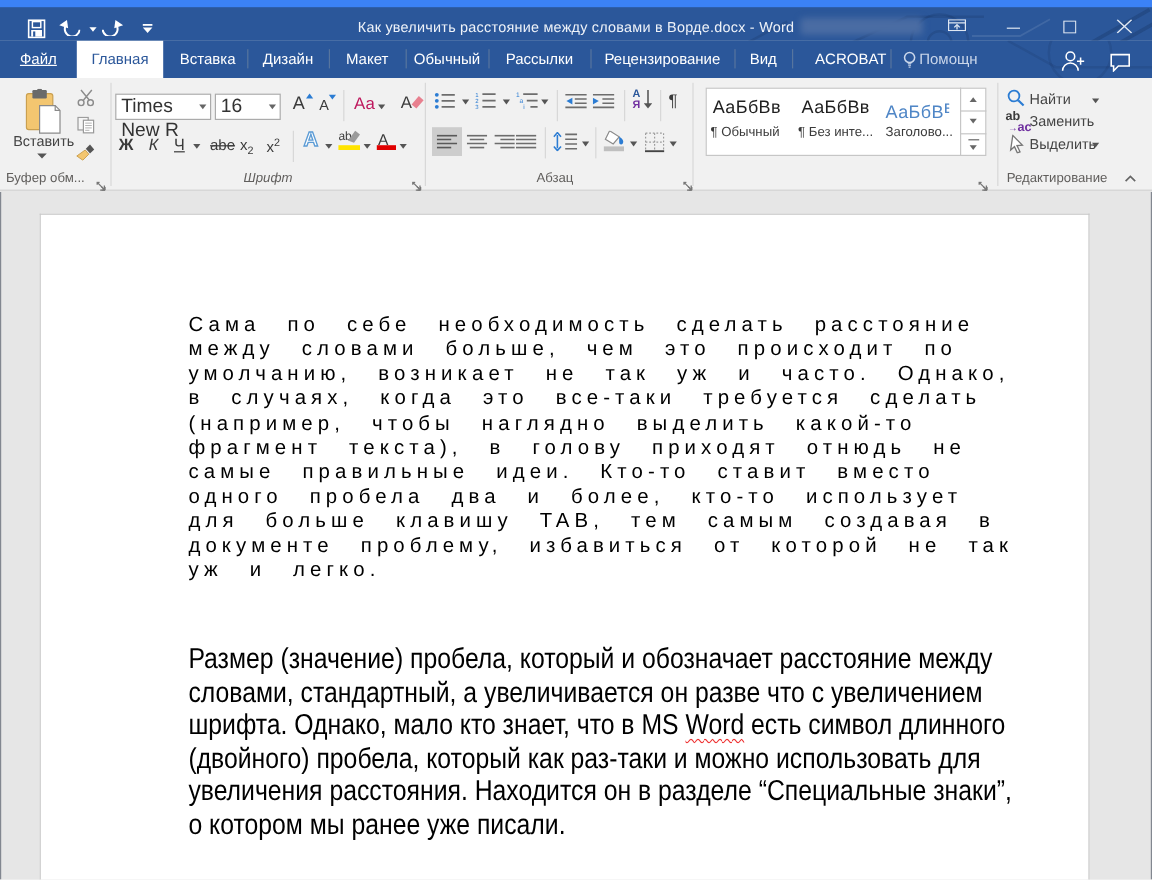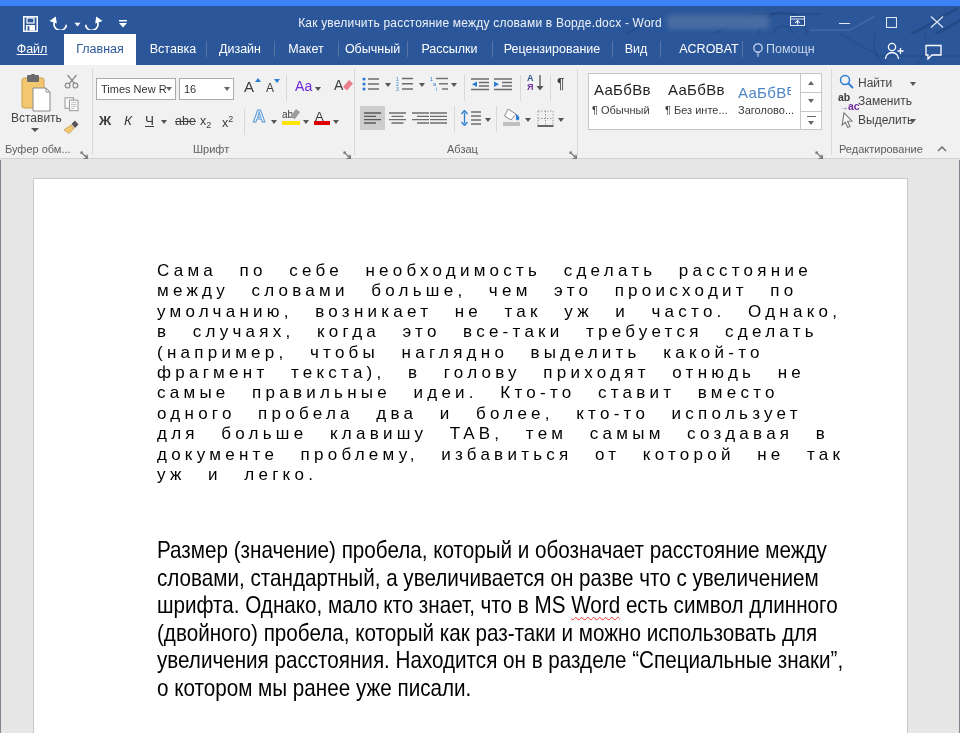--- a/index.html
+++ b/index.html
@@ -15,21 +15,21 @@
   .tabs { position:absolute; left:0; top:34px; width:960px; height:31px; background:#2b579a; }
   .tab { position:absolute; top:0; height:31px; line-height:30px; color:#ffffff; font-size:12.5px; text-align:center; }
   .tab.active { background:#ffffff; color:#2b579a; }
   .tabsep { position:absolute; top:7px; width:1px; height:16px; background:#57759e; }
 
   
   .ribbon { position:absolute; left:0; top:65px; width:960px; height:94px; background:#f1f1f1; border-bottom:1px solid #d2d2d2; }
   .gsep { position:absolute; top:4px; width:1px; height:86px; background:#d8d8d8; }
   .glabel { position:absolute; top:78px; font-size:11px; color:#605e5c; white-space:nowrap; }
   .launcher { position:absolute; width:10px; height:10px; }
-  .combo { position:absolute; background:#fff; border:1px solid #ababab; font-size:11px; color:#333; }
+  .combo { position:absolute; background:#fff; border:1px solid #ababab; font-size:16px; color:#333; }
   .rtext { position:absolute; font-size:12px; color:#444; white-space:nowrap; }
 
   
   .docarea { position:absolute; left:0; top:160px; width:960px; height:573px; background:#e6e6e6; }
   .page { position:absolute; left:33px; top:18px; width:875px; height:560px; background:#ffffff; border:1px solid #c9c9c9; border-bottom:none; }
   .p1 { position:absolute; left:123px; top:82px; font-size:17px; color:#000; letter-spacing:4.25px; word-spacing:13.5px; line-height:20.4px; white-space:nowrap; }
   .p2 { position:absolute; left:123px; top:357px; font-size:24px; color:#000; line-height:27.6px; }
   .p2 div { white-space:nowrap; transform:scaleX(0.86); transform-origin:0 0; }
   .sq { text-decoration: underline; text-decoration-style: wavy; text-decoration-color:#e33; text-decoration-thickness:1px; text-underline-offset:3px; }
   .border-edges { position:absolute; left:0; top:160px; width:960px; height:573px; border-left:1px solid #828790; border-right:1px solid #828790; pointer-events:none; }
@@ -163,21 +163,21 @@
 
   <div class="combo" style="left:96px;top:13px;width:80px;height:22px;line-height:20px;padding-left:4px;">Times New R</div>
   <div style="position:absolute;left:166px;top:22px;width:0;height:0;border-left:3.5px solid transparent;border-right:3.5px solid transparent;border-top:4px solid #666;"></div>
   <div class="combo" style="left:179px;top:13px;width:55px;height:22px;line-height:20px;padding-left:4px;">16</div>
   <div style="position:absolute;left:224px;top:22px;width:0;height:0;border-left:3.5px solid transparent;border-right:3.5px solid transparent;border-top:4px solid #666;"></div>
   <div class="rtext" style="left:244px;top:13px;font-size:15px;color:#3b3b3b;">А</div>
   <div style="position:absolute;left:255px;top:13px;width:0;height:0;border-left:3.5px solid transparent;border-right:3.5px solid transparent;border-bottom:4.5px solid #2b7cd3;"></div>
   <div class="rtext" style="left:266px;top:16px;font-size:12px;color:#3b3b3b;">А</div>
   <div style="position:absolute;left:274px;top:14px;width:0;height:0;border-left:3.5px solid transparent;border-right:3.5px solid transparent;border-top:4.5px solid #2b7cd3;"></div>
   <div class="gsep" style="left:286px;top:10px;height:26px;"></div>
-  <div class="rtext" style="left:295px;top:13px;font-size:14px;color:#6d28d9;">Аа</div>
+  <div class="rtext" style="left:295px;top:13px;font-size:14px;color:#be185d;">Аа</div>
   <div style="position:absolute;left:315px;top:22px;width:0;height:0;border-left:3.5px solid transparent;border-right:3.5px solid transparent;border-top:4px solid #555;"></div>
   <div class="rtext" style="left:334px;top:12px;font-size:14px;color:#3b3b3b;">А</div>
   <svg width="14" height="12" viewBox="0 0 14 12" style="position:absolute;left:340px;top:14px;">
     <path d="M3 8 L9 1 L13 4.5 L7 11.5 Z" fill="#e8808f"></path>
   </svg>
   <div class="rtext" style="left:99px;top:48px;font-size:13.5px;font-weight:bold;color:#3b3b3b;">Ж</div>
   <div class="rtext" style="left:124px;top:48px;font-size:13.5px;font-style:italic;color:#3b3b3b;">К</div>
   <div class="rtext" style="left:145px;top:48px;font-size:13.5px;text-decoration:underline;color:#3b3b3b;">Ч</div>
   <div style="position:absolute;left:161px;top:55px;width:0;height:0;border-left:3px solid transparent;border-right:3px solid transparent;border-top:4px solid #555;"></div>
   <div class="rtext" style="left:175px;top:49px;font-size:12.5px;text-decoration:line-through;color:#3b3b3b;">abe</div>
@@ -321,21 +321,21 @@
   <div class="rtext" style="left:858px;top:29px;">Заменить</div>
   <svg width="13" height="16" viewBox="0 0 13 16" style="position:absolute;left:841px;top:47px;">
     <path d="M3 0.8 L11 9 L6.5 9.3 L9 14.5 L6.8 15.4 L4.4 10.2 L1.2 13 Z" fill="#fff" stroke="#777" stroke-width="1.1"></path>
   </svg>
   <div class="rtext" style="left:858px;top:48px;">Выделить</div>
   <div style="position:absolute;left:910px;top:54px;width:0;height:0;border-left:3.5px solid transparent;border-right:3.5px solid transparent;border-top:4px solid #555;"></div>
   <svg width="10" height="7" viewBox="0 0 10 7" style="position:absolute;left:937px;top:80px;">
     <path d="M1 6 L5 2 L9 6" fill="none" stroke="#666" stroke-width="1.4"></path>
   </svg>
   <div class="glabel" style="left:5px;">Буфер обм...</div>
-  <div class="glabel" style="left:193px;">Шрифт</div>
+  <div class="glabel" style="left:203px;font-style:italic;">Шрифт</div>
   <div class="glabel" style="left:447px;">Абзац</div>
   <div class="glabel" style="left:688px;margin-top:32px;">Стили</div>
   <div class="glabel" style="left:839px;">Редактирование</div>
 </div>
 
 <div class="docarea">
   <div class="page">
     <div class="p1">
       <div>Сама по себе необходимость сделать расстояние</div>
       <div>между словами больше, чем это происходит по</div>

